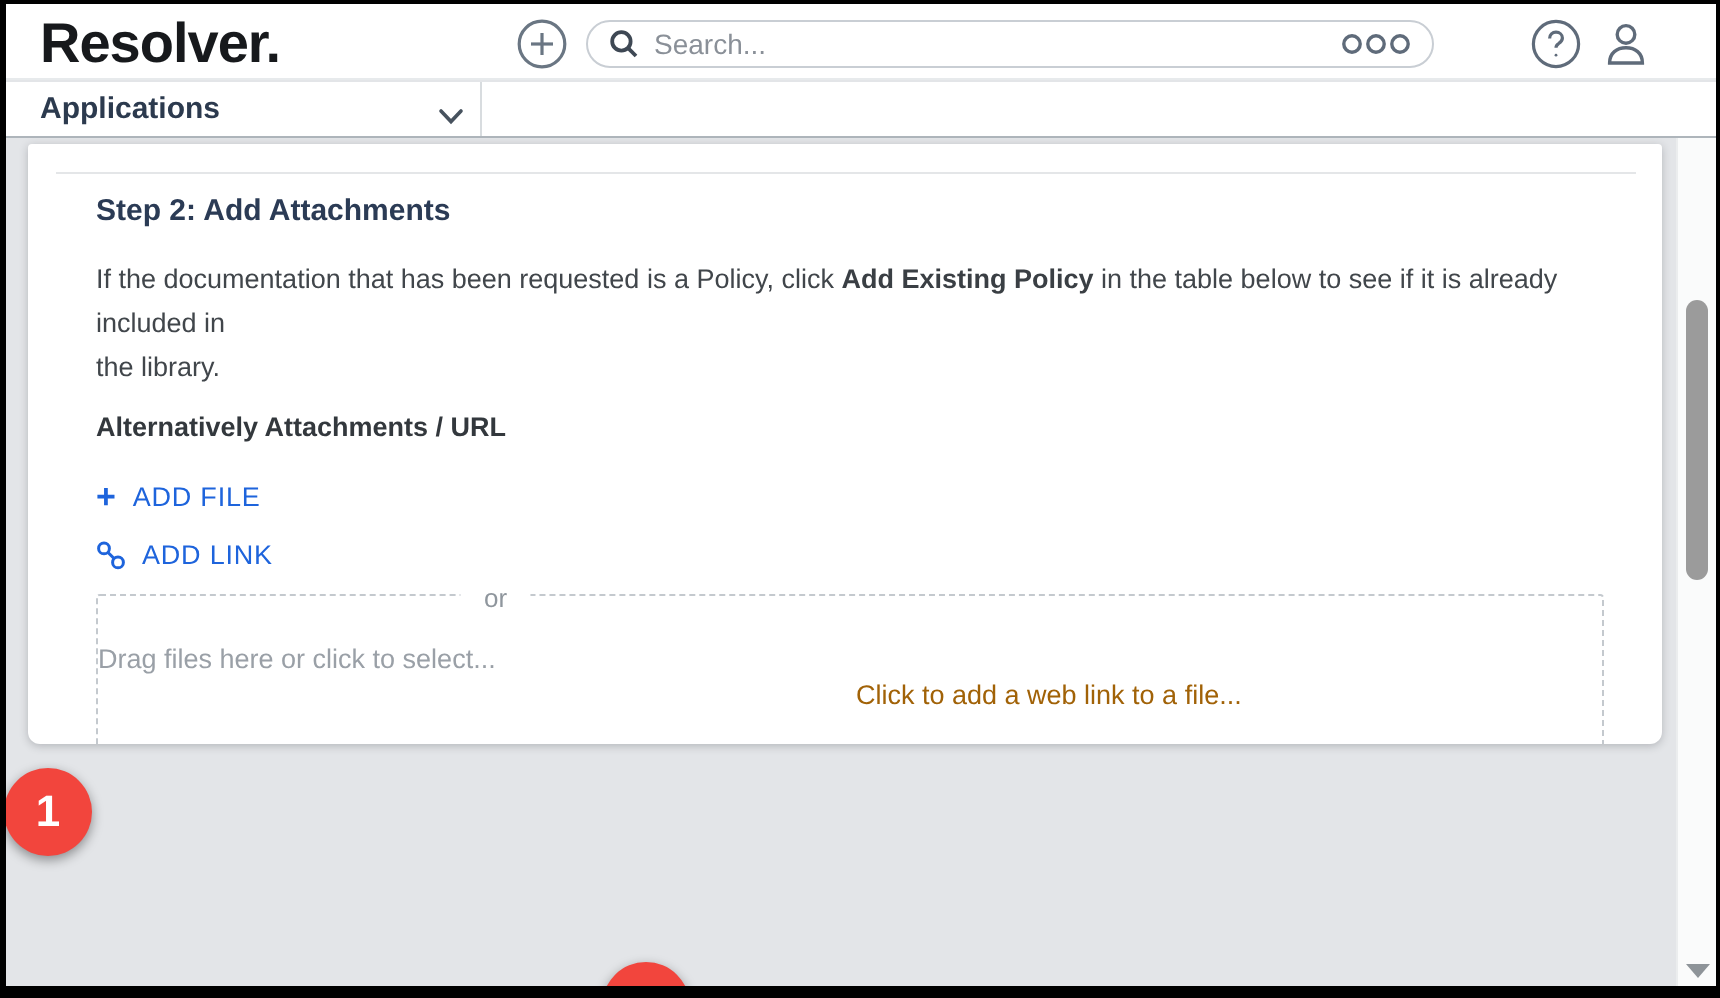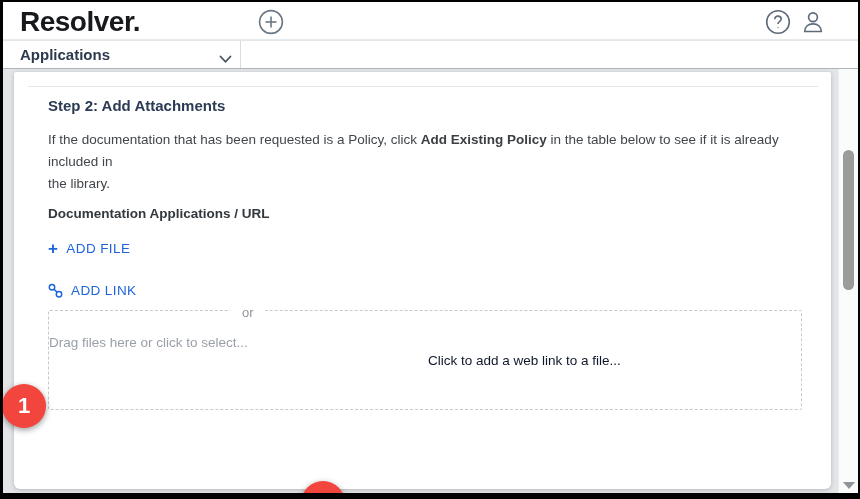--- a/index.html
+++ b/index.html
@@ -31,45 +31,45 @@
   .navrow { position:absolute; left:0; top:39px; right:0; height:28px; background:#fff;
             border-bottom:1px solid #aeb5bb;text-align:center; }
   .app-select { position:absolute; left:17px; top:0; height:27px; display:flex;
                 align-items:center; cursor:pointer; }
   .app-select .lbl { font-size:15px; font-weight:600; color:#2c3a4e; }
   .app-chevron { position:absolute; left:216px; top:9px; color:#47525e; }
   .nav-divider { position:absolute; left:237px; top:0; width:1px; height:27px; background:#d8dcdf; }
 
   
   .content { position:absolute; left:0; top:67px; right:0; bottom:0; }
-  .card { position:absolute; left:11px; top:3px; width:817px; height:417px; background:#fff;
+  .card { position:absolute; left:11px; top:3px; width:817px; height:300px; background:#fff;
           border-radius:2px 2px 6px 6px; box-shadow:0 1px 4px rgba(40,45,50,.25); overflow:hidden; }
   .card-rule { margin:14px 13px 0 14px; border-top:1px solid #e4e6e8; }
   .step-heading { margin:9px 30px 0 34px; font-size:15px; line-height:19px; font-weight:700; color:#2b3b55; }
   .para { margin:19px 28px 0 34px; font-size:13.5px; line-height:22px; color:#41464b; white-space:pre-line; }
   .para.second { margin-top:14px; }
   .para b { font-weight:700; color:#3a3f44; }
   .field-label { margin:10px 30px 0 34px; font-size:13.5px; line-height:18px; font-weight:700; color:#33383d; }
 
   .link-action { margin:0 30px 0 34px; display:flex; align-items:center; gap:8px;
                  color:#1e64dc; font-size:13.5px; font-weight:500; letter-spacing:.4px;
                  cursor:pointer; width:max-content; }
   .link-action.add-file { margin-top:18px; }
-  .link-action.add-link { margin-top:27px;align-items:flex-end; }
+  .link-action.add-link { margin-top:14px;align-items:flex-end; }
   .plus-glyph { font-size:17px; font-weight:700; line-height:14px; }
 
   .dropzone { margin:12px 29px 0 34px; height:100px; border:1px dashed #c4c9ce;
               border-radius:2px; display:flex; cursor:pointer; }
   .dz-top { height:63px; display:flex; align-items:center; justify-content:center; }
   .dz-drag-text { color:#9aa0a7; font-size:13.5px; }
   .dz-divider { position:relative; height:1px; background:#0ea5e9; }
   .dz-or { position:absolute; left:50%; top:50%; transform:translate(-50%,-50%);
            background:#fff; padding:0 12px; color:#8f969d; font-size:13px; }
   .dz-bottom { flex:1; display:flex; align-items:center; justify-content:center; }
-  .dz-link-text { color:#0f172a; font-size:13.5px; }
+  .dz-link-text { color:#a16207; font-size:13.5px; }
 
   
   .badge { position:absolute; width:44px; height:44px; border-radius:50%; background:#f2453d;
            color:#fff; font-size:22px; font-weight:700; display:flex; align-items:center;
            justify-content:center; box-shadow:0 2px 6px rgba(0,0,0,.4); z-index:30; }
   .badge-1 { left:-1px; top:315px; }
   .badge-2 { left:298px; top:412px; }
 
   
   .scrollbar { position:absolute; right:0; top:67px; bottom:0; width:20px; background:#fafbfb;
@@ -89,20 +89,34 @@
     <div class="logo">Resolver.</div>
 
     <div class="plus-circle">
       <svg width="26" height="26" viewBox="0 0 26 26" fill="none" stroke="#6a7683" stroke-width="1.6">
         <circle cx="13" cy="13" r="11.4"></circle>
         <line x1="13" y1="7.5" x2="13" y2="18.5"></line>
         <line x1="7.5" y1="13" x2="18.5" y2="13"></line>
       </svg>
     </div>
 
+    <div class="search-pill">
+      <svg class="mag" width="16" height="16" viewBox="0 0 16 16" fill="none" stroke="#3e4854" stroke-width="1.9">
+        <circle cx="6.7" cy="6.7" r="4.6"></circle>
+        <line x1="10.2" y1="10.2" x2="14" y2="14"></line>
+      </svg>
+      <input class="search-input" type="text" placeholder="Search..." style="">
+      <span class="rings">
+        <svg width="36" height="12" viewBox="0 0 36 12" fill="none" stroke="#5f6b7a" stroke-width="1.7">
+          <circle cx="6" cy="6" r="4.1"></circle>
+          <circle cx="18" cy="6" r="4.1"></circle>
+          <circle cx="30" cy="6" r="4.1"></circle>
+        </svg>
+      </span>
+    </div>
 
     <div class="icon-btn help-btn">
       <svg width="26" height="26" viewBox="0 0 26 26" fill="none" stroke="#5f6b7a" stroke-width="1.6">
         <circle cx="13" cy="13" r="11.3"></circle>
         <path d="M9.8 10.2 c0-1.9 1.4-3.1 3.2-3.1 s3.2 1.2 3.2 2.9 c0 1.5-1 2.2-2 2.9 c-0.8 0.5-1.2 1-1.2 2" fill="none"></path>
         <circle cx="13" cy="18.6" r="0.7" fill="#5f6b7a" stroke="none"></circle>
       </svg>
     </div>
 
     <div class="icon-btn user-btn">
@@ -128,21 +142,21 @@
   <div class="content">
     <div class="card">
       <div class="card-rule"></div>
 
       <h2 class="step-heading">Step 2: Add Attachments</h2>
 
 
       <p class="para second"><span>If the documentation that has been requested is a Policy, click </span><b>Add Existing Policy</b><span> in the table below to see if it is already included in
 the library.</span></p>
 
-      <div class="field-label">Documentation Applications / URL</div>
+      <div class="field-label">Alternatively Attachments / URL</div>
 
       <div class="link-action add-file">
         <span class="plus-glyph">+</span>
         <span>ADD FILE</span>
       </div>
 
       <div class="link-action add-link">
         <svg width="15" height="15" viewBox="0 0 15 15" fill="none" stroke="#1e64dc" stroke-width="1.5">
           <circle cx="4" cy="4.2" r="2.7"></circle>
           <circle cx="11" cy="11.2" r="2.7"></circle>

